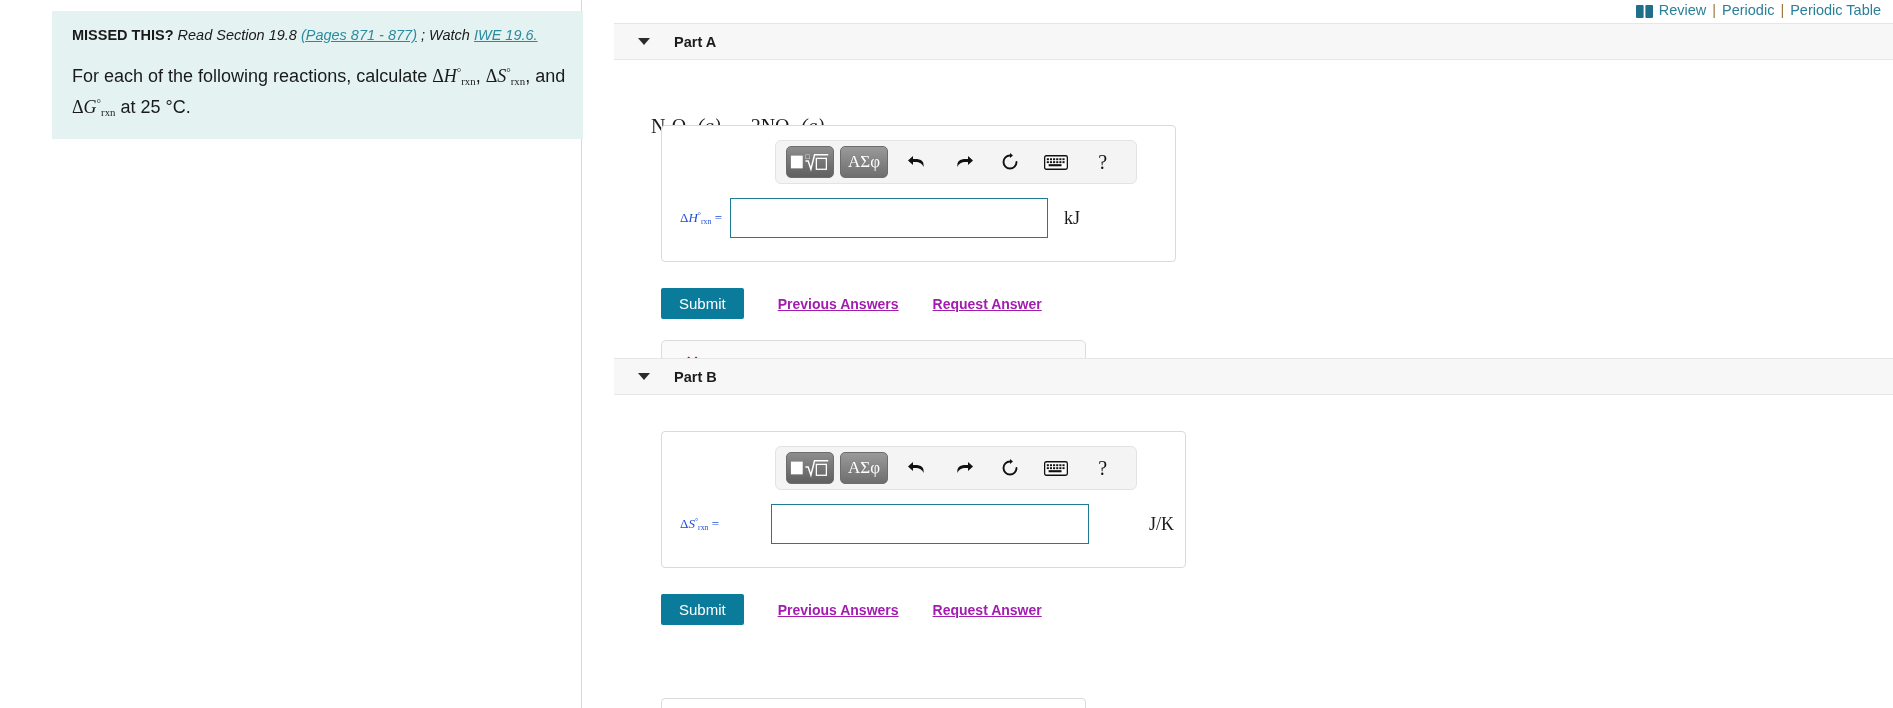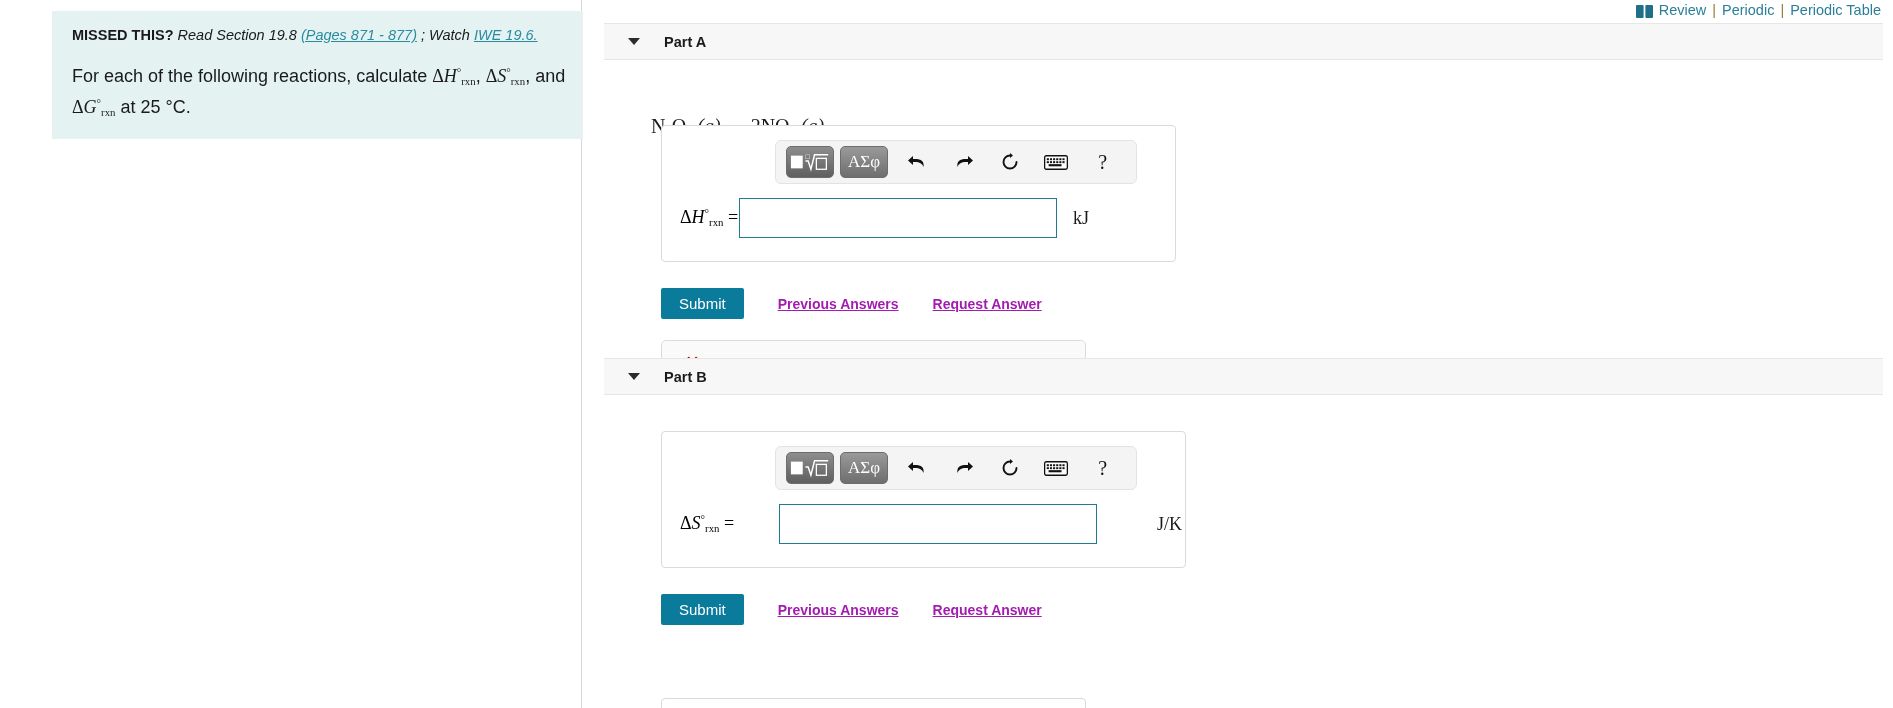--- a/index.html
+++ b/index.html
@@ -56,21 +56,21 @@
     font-size: 14.5px; color: #2a7f99;
     white-space: nowrap;
     display: flex; align-items: center; gap: 6px;
   }
   .toplinks a { color: #2a7f99; text-decoration: none; }
   .toplinks .sep { color: #9b7a3a; }
   .book-icon { display:inline-block; width: 17px; height: 13px; position: relative; top: 1px; }
 
   
   .part-bar {
-    position: absolute; left: 21px;
+    position: absolute; left: 31px;
     width: 1279px; height: 37px;
     background: #f7f7f7;
     border-top: 1px solid #e6e6e6;
     border-bottom: 1px solid #e6e6e6;
     display: flex; align-items: center;
   }
   .caret {
     width: 0; height: 0;
     border-left: 6px solid transparent;
     border-right: 6px solid transparent;
@@ -123,22 +123,22 @@
     margin: 0 4px;
   }
   .tb-help { font-size: 20px; color:#111; font-family:"Liberation Serif", serif; }
 
   .ans-row {
     position: absolute;
     display: flex; align-items: center;
   }
   .ans-label {
     font-family: "Liberation Serif", serif;
-    font-size: 18px; color: #000000;
-    margin-right: 1px; white-space: nowrap;
+    font-size: 13px; color: #1d4ed8;
+    margin-right: 8px; white-space: nowrap;
   }
   .ans-input {
     height: 40px;
     border: 1px solid #1f7a94;
     background: #fff;
     outline: none;
     font-size: 15px;
     padding: 0 8px;
     font-family: "Liberation Sans", sans-serif;
   }

